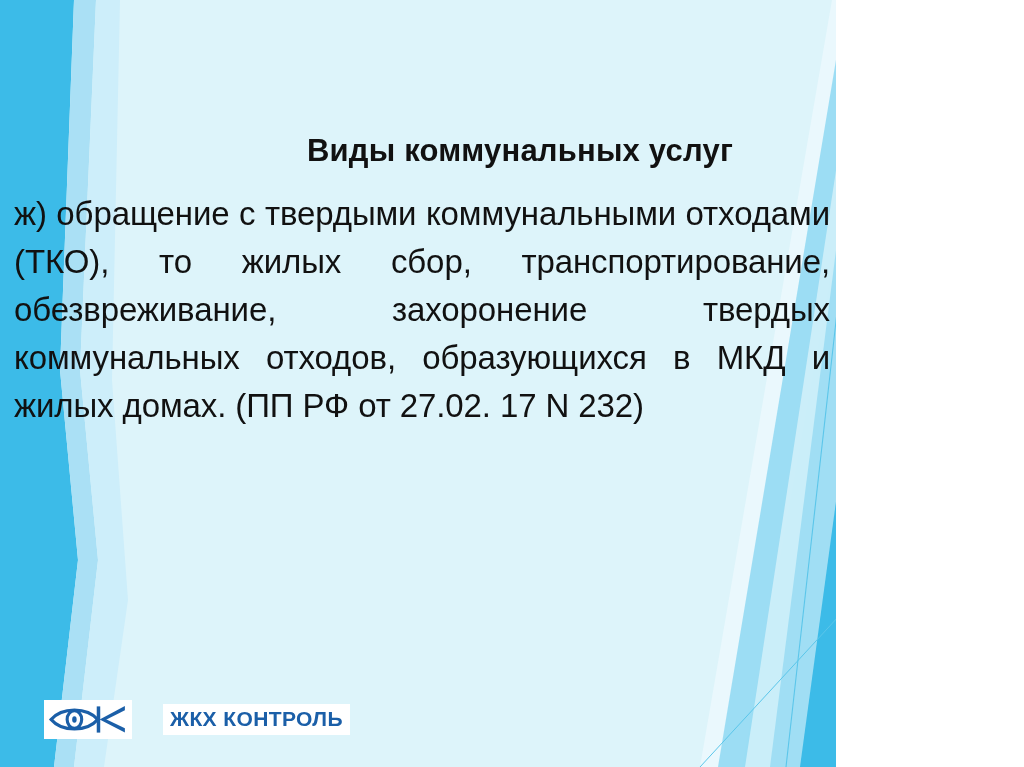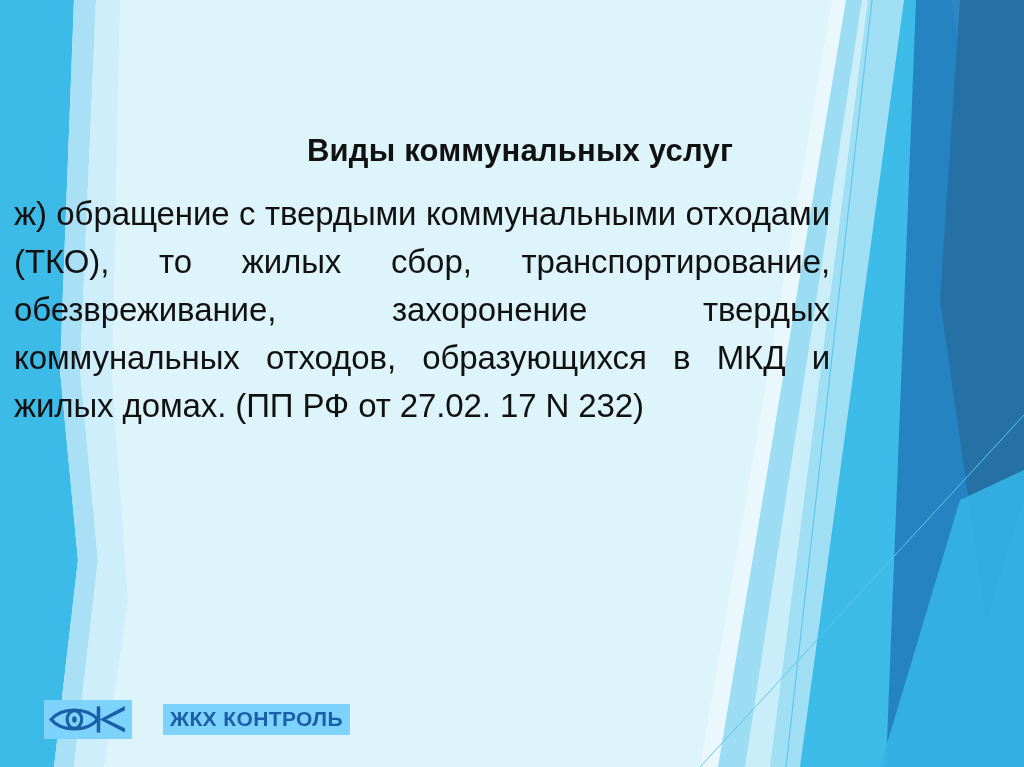--- a/index.html
+++ b/index.html
@@ -2,21 +2,21 @@
 <html><head>
 <meta charset="utf-8">
 <style>
   html, body {
     margin: 0;
     padding: 0;
     background: #ffffff;
   }
   #slide {
     position: relative;
-    width: 1024px;
+    width: 836px;
     height: 767px;
     overflow: hidden;
     background: #ddf4fa;
     font-family: "Liberation Sans", sans-serif;
   }
 
   
   #bg {
     position: absolute;
     inset: 0;
@@ -63,21 +63,21 @@
   #logo {
     position: absolute;
     left: 44px;
     top: 700px;
     z-index: 5;
     display: flex;
     align-items: center;
     gap: 31px;
   }
   .logo-plate {
-    background: #7dd3fc;
+    background: #ffffff;
     display: flex;
     align-items: center;
     justify-content: center;
   }
   #logo-mark { width: 80px; height: 33px; padding: 3px 4px; }
   #logo-word {
     padding: 3px 7px 4px 7px;
     font-size: 21px;
     font-weight: bold;
     color: #1b5fa8;

